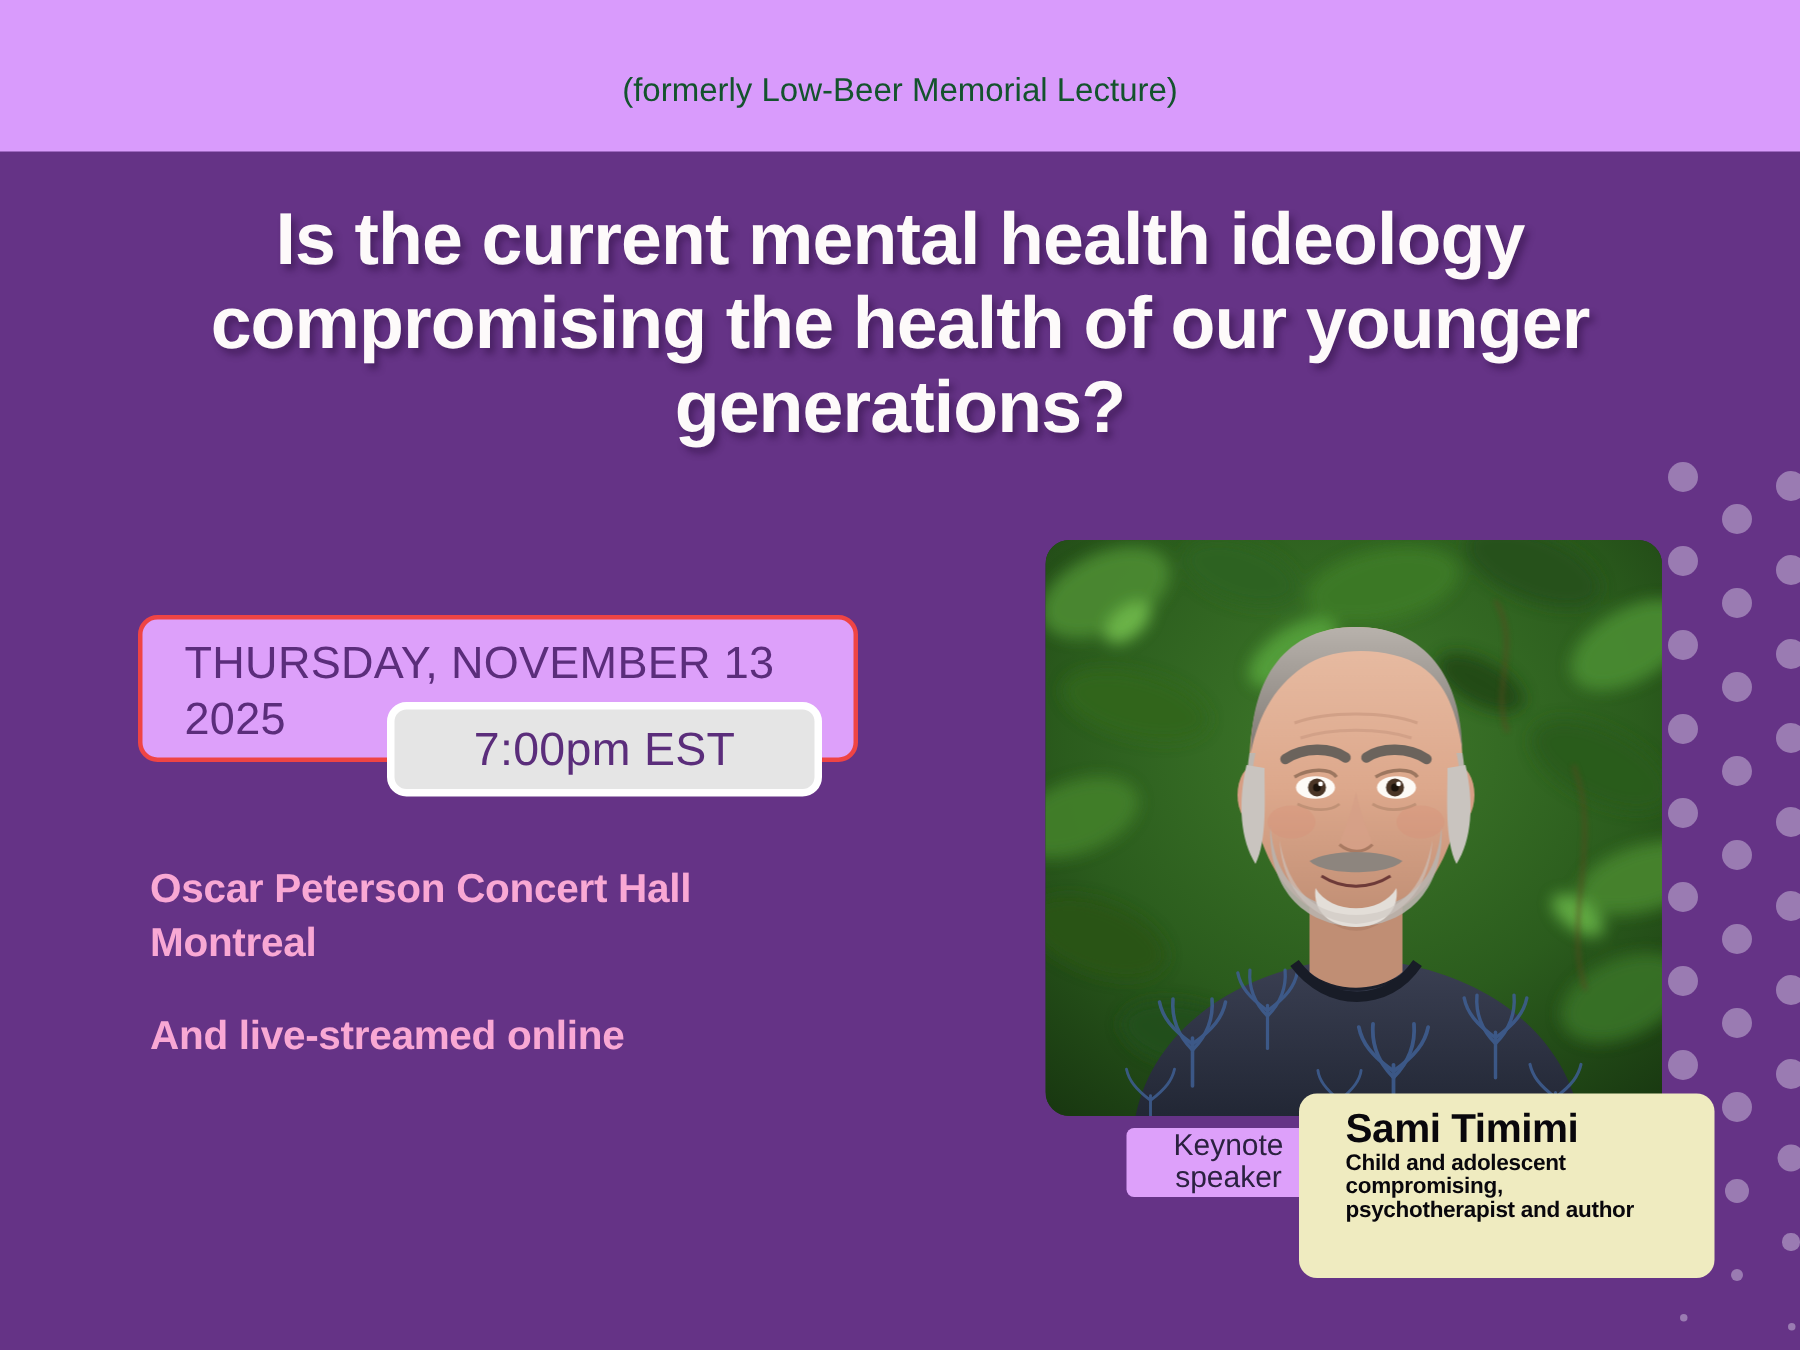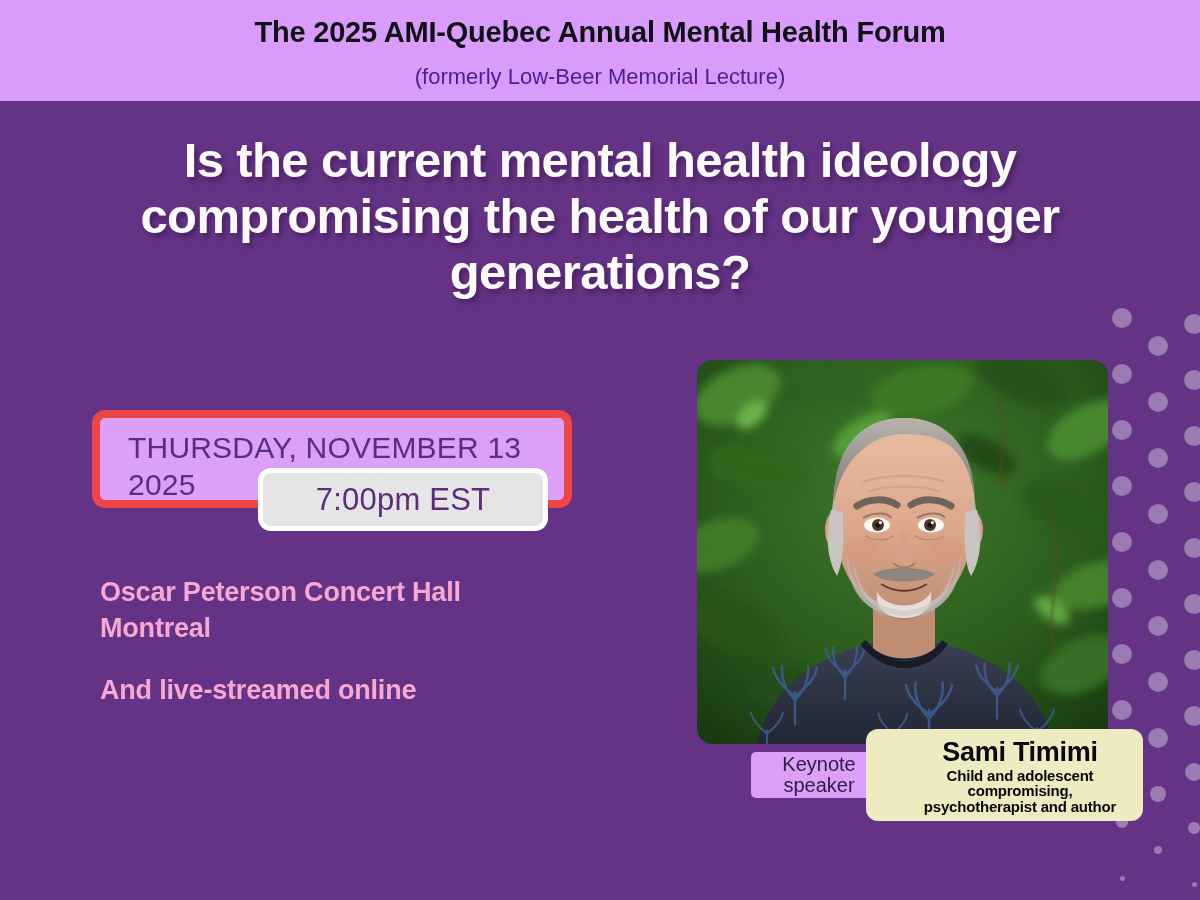--- a/index.html
+++ b/index.html
@@ -34,21 +34,21 @@
     background:#d99bfc;
     display:flex; flex-direction:column;
     align-items:center; justify-content:center;
     padding-top:4px;
   }
   .banner-title{
     font-size:29px; font-weight:bold; color:#111016;
     letter-spacing:-0.2px; line-height:1.15;
   }
   .banner-sub{
-    font-size:22px; font-weight:400; color:#4c1d95;
+    font-size:22px; font-weight:400; color:#14532d;
     margin-top:15px; line-height:1.15;
   }
 
   
   .headline{
     position:absolute;
     top:133px; left:100px;
     width:1000px;
     text-align:center;
     color:#fdfafa;
@@ -58,21 +58,21 @@
     letter-spacing:-0.6px;
     text-shadow:3px 4px 5px rgba(40,12,58,.45);
   }
 
   
   .date-badge{
     position:absolute;
     left:92px; top:410px;
     width:480px; height:98px;
     background:#dda0fa;
-    border:8px solid #ef4444;
+    border:3px solid #ef4444;
     border-radius:13px;
     padding:12px 0 0 28px;
     color:#5b2d7b;
     font-size:30px;
     font-weight:500;
     line-height:1.22;
     letter-spacing:0.2px;
   }
   .time-badge{
     position:absolute;
@@ -124,25 +124,24 @@
     font-size:20px;
     line-height:1.05;
     text-align:center;
     font-weight:400;
   }
 
   
   .speaker-card{
     position:absolute;
     left:866px; top:729px;
-    width:277px; height:92px;
+    width:277px; height:123px;
     background:#efebc0;
     border-radius:12px;
     padding:9px 0 0 31px;
-    text-align:center;
   }
   .speaker-name{
     color:#09070c;
     font-size:27px;
     font-weight:bold;
     letter-spacing:-0.3px;
     line-height:1.1;
   }
   .speaker-role{
     margin-top:0;
@@ -187,21 +186,20 @@
       <div class="dot" style="width: 20px; height: 20px; left: 74px; top: 538px; background: rgb(154, 123, 178);"></div>
       <div class="dot" style="width: 20px; height: 20px; left: 74px; top: 594px; background: rgb(154, 123, 178);"></div>
       <div class="dot" style="width: 20px; height: 20px; left: 74px; top: 650px; background: rgb(154, 123, 178);"></div>
       <div class="dot" style="width: 20px; height: 20px; left: 74px; top: 706px; background: rgb(154, 123, 178);"></div>
       <div class="dot" style="width: 18.9309px; height: 18.9309px; left: 74.5345px; top: 762.535px; background: rgb(154, 123, 178);"></div>
       <div class="dot" style="width: 11.2945px; height: 11.2945px; left: 78.3527px; top: 822.353px; background: rgb(154, 123, 178);"></div>
       <div class="dot" style="width: 5px; height: 5px; left: 81.5px; top: 881.5px; background: rgb(154, 123, 178);"></div>
     </div>
 
   <div class="banner">
-    <div class="banner-title">The 2025 AMI-Quebec Annual Mental Health Forum</div>
     <div class="banner-sub">(formerly Low-Beer Memorial Lecture)</div>
   </div>
 
   <div class="headline">Is the current mental health ideology compromising the health of our younger generations?</div>
 
   <div class="date-badge">
     <span>THURSDAY, NOVEMBER 13 2025</span>
   </div>
 
   <div class="time-badge">

